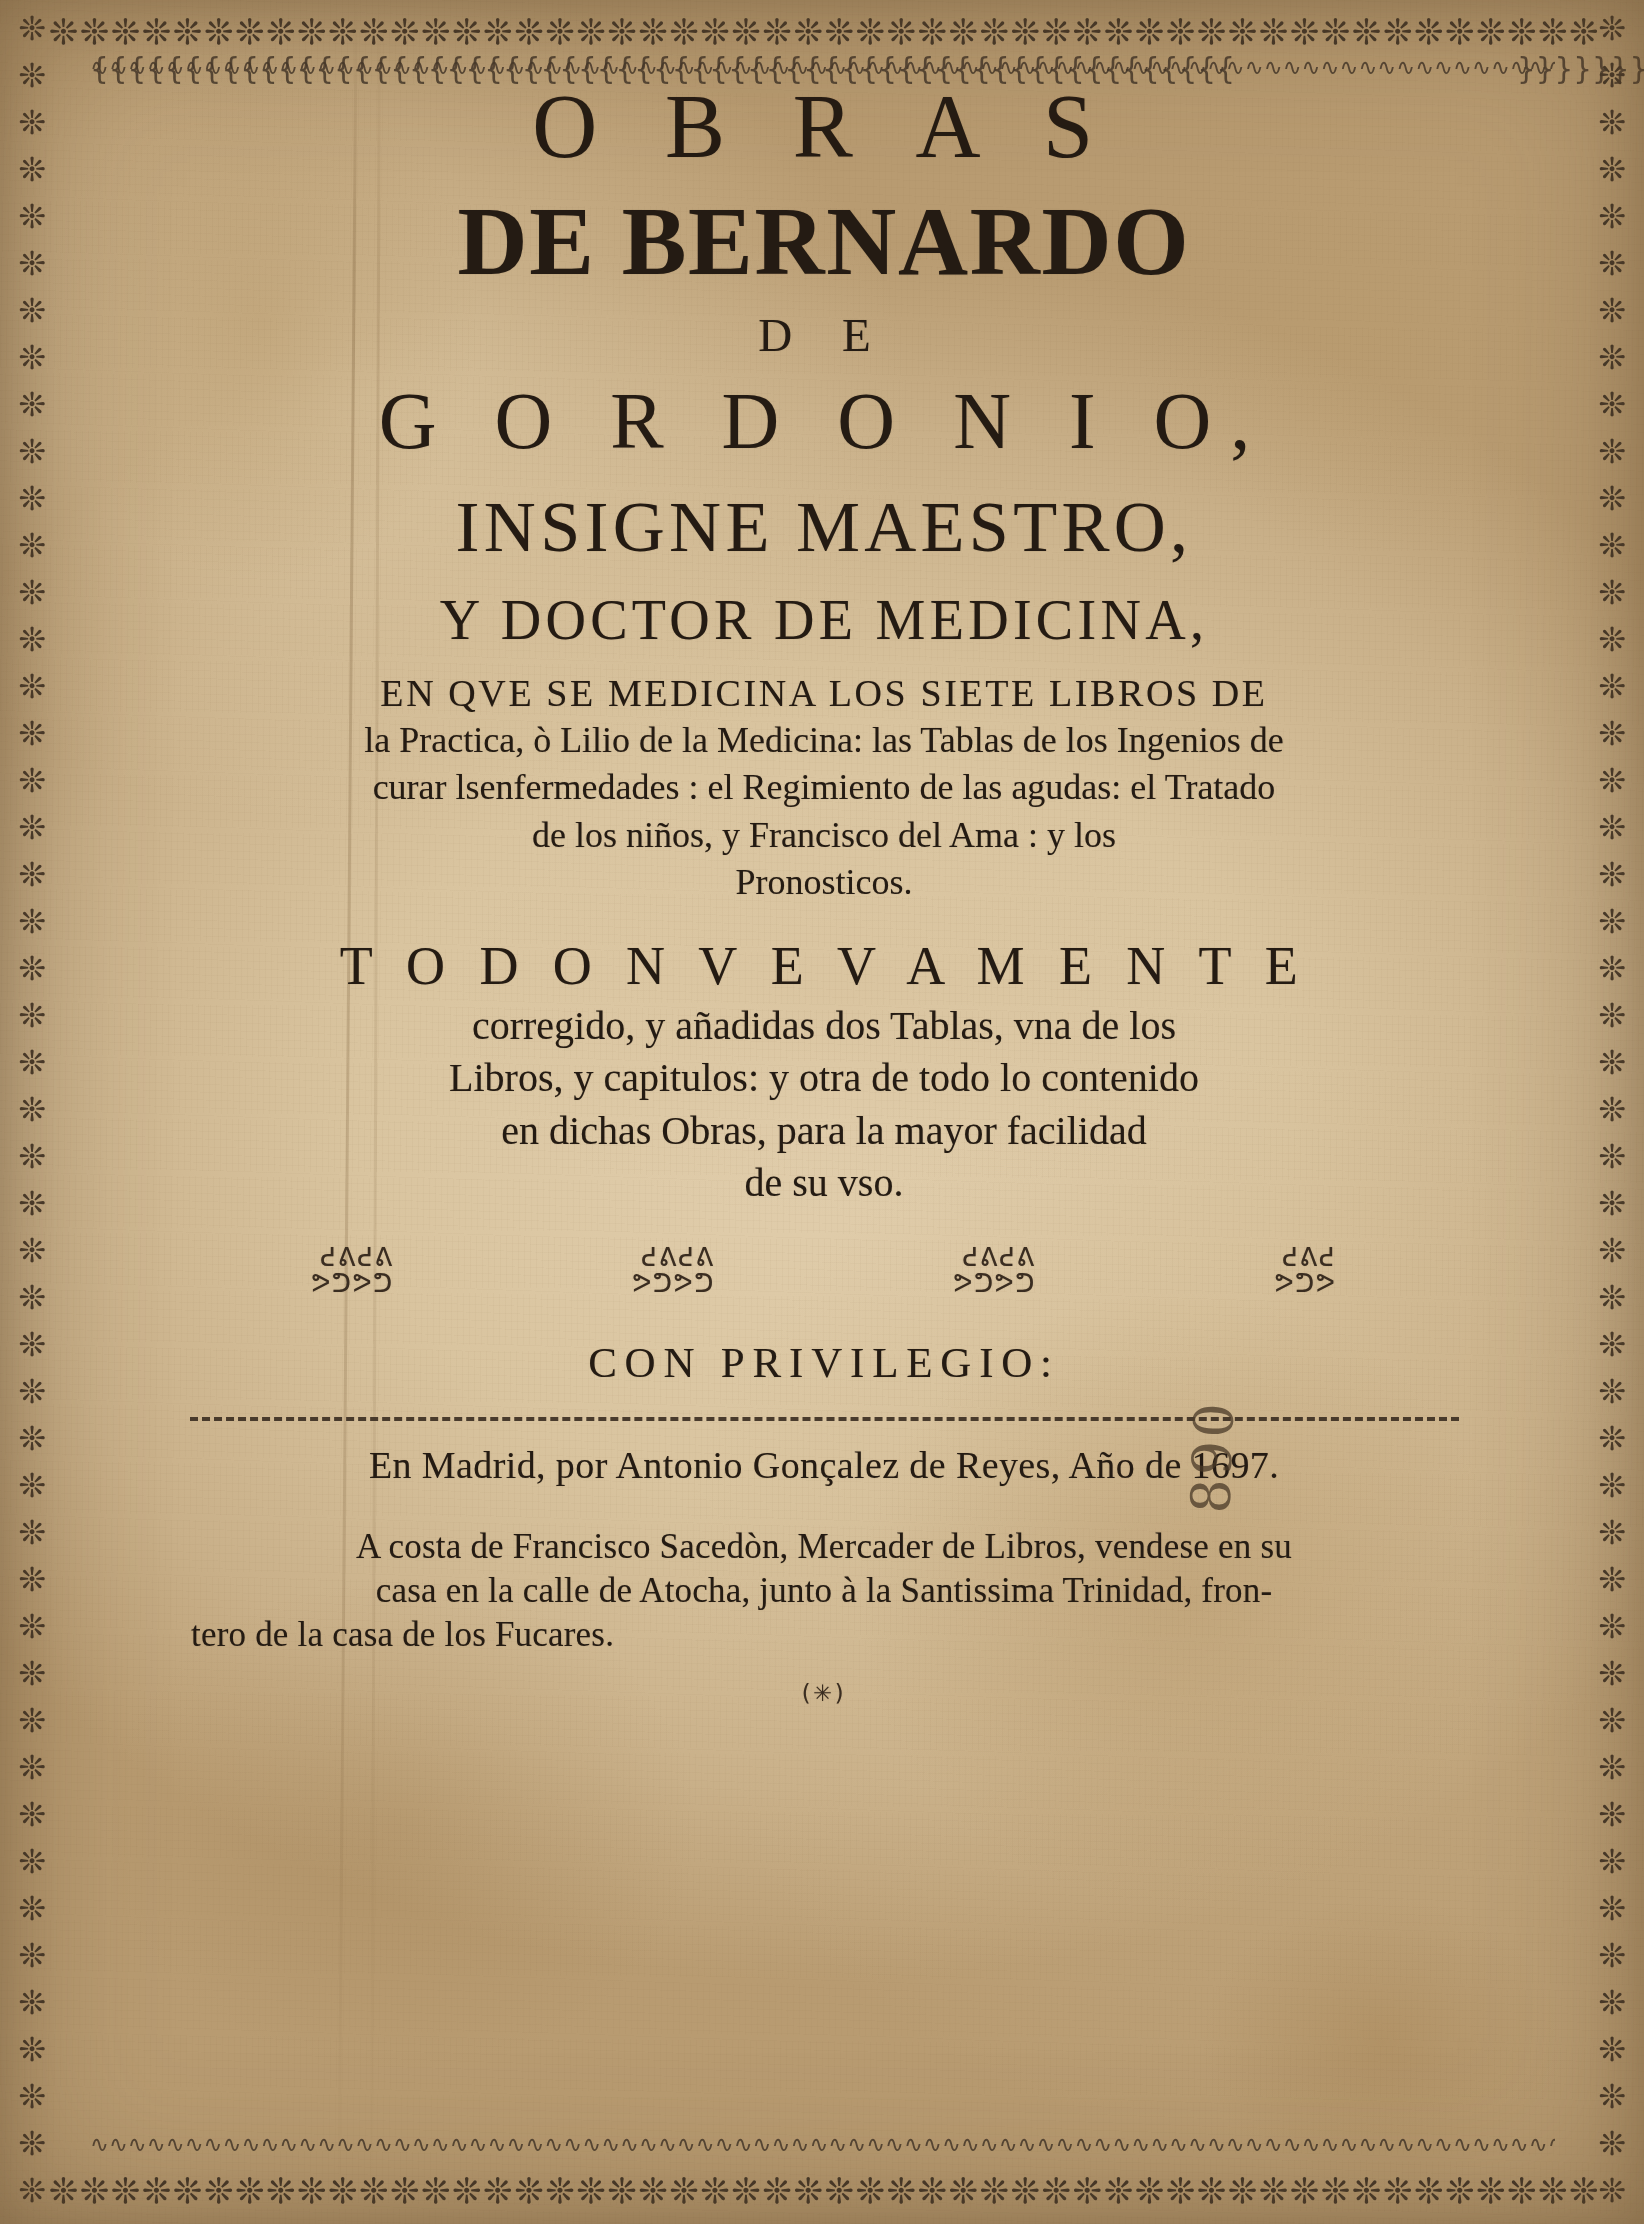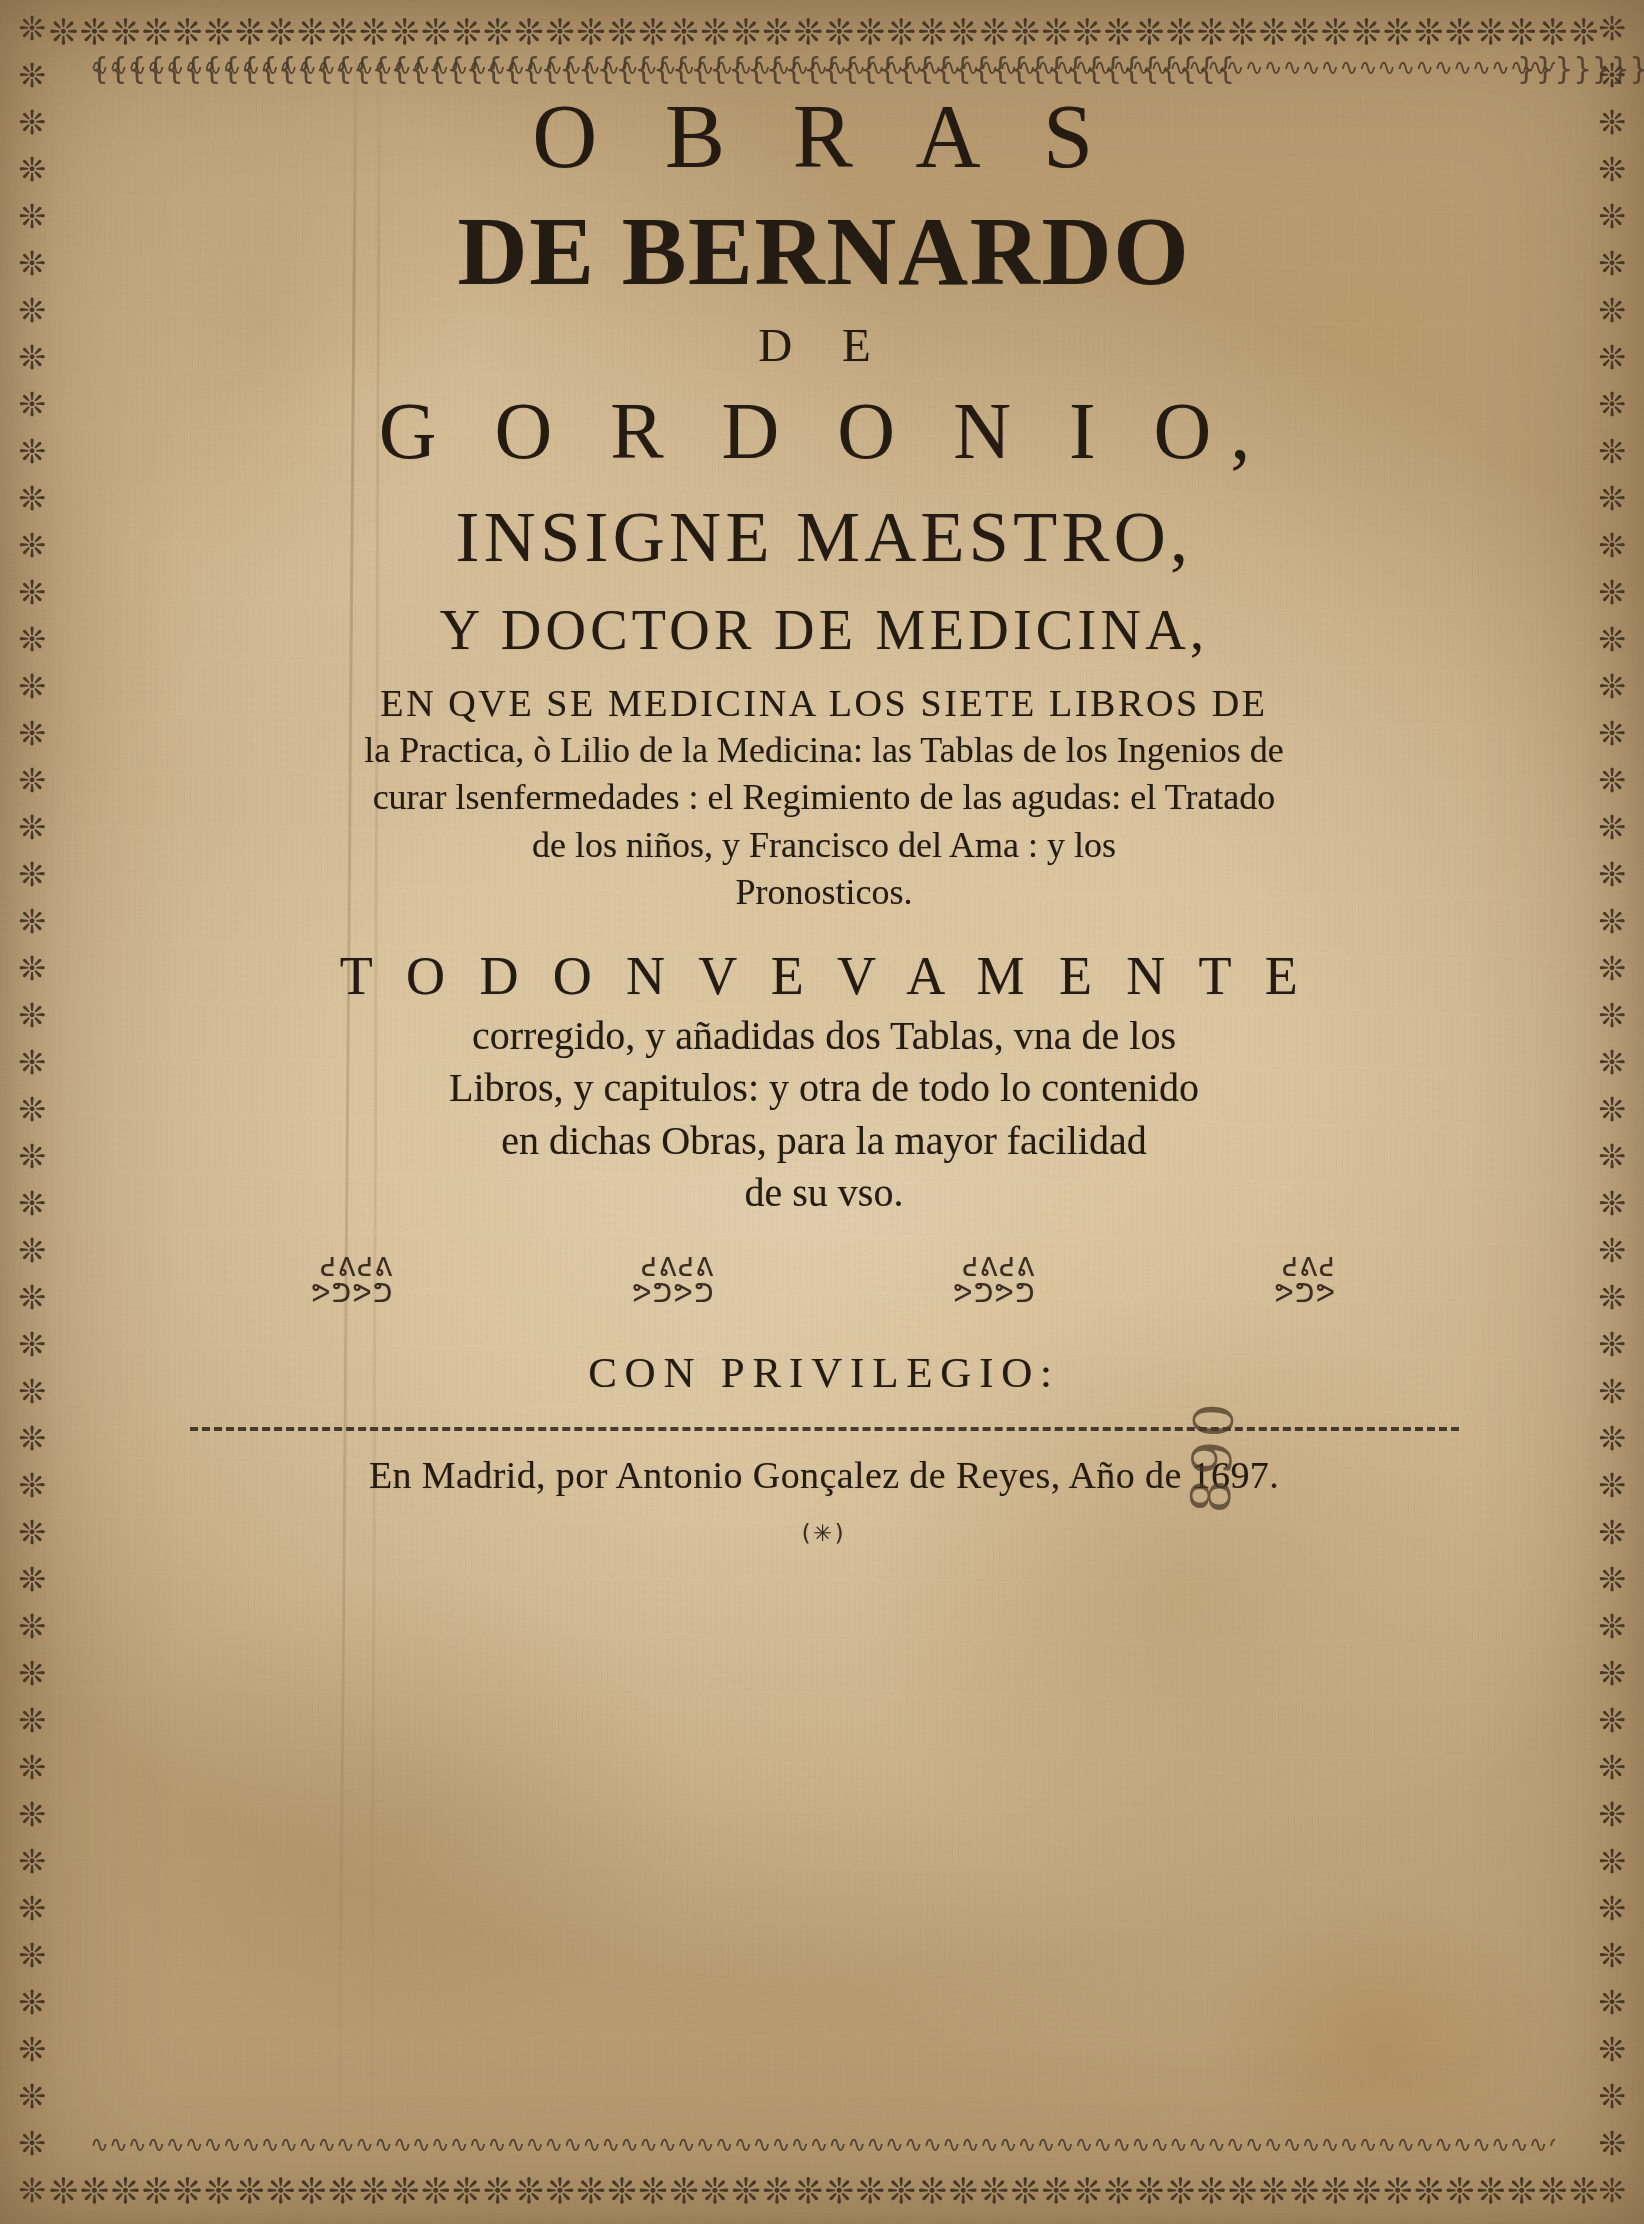--- a/index.html
+++ b/index.html
@@ -129,21 +129,21 @@
     white-space: nowrap;
     overflow: hidden;
   }
   .rule-top { top: 54px; }
   .rule-bottom { top: 2131px; }
 
   
   #textblock {
     position: absolute;
     left: 139px;
-    top: 85px;
+    top: 75px;
     width: 1370px;
     text-align: center;
     color: #241b13;
     text-shadow: 0 0 0.9px rgba(60,42,24,0.35);
   }
 
   .ln { display: block; }
 
   .title-obras {
     font-size: 90px;
@@ -329,20 +329,25 @@
       <div class="fleuron"><span>ᕍᕕᕍᕕ</span><br><span>ᕗᕤᕗᕤ</span></div>
       <div class="fleuron"><span>ᕍᕕᕍ</span><br><span>ᕗᕤᕗ</span></div>
     </div>
 
     <span class="ln privilegio">CON PRIVILEGIO:</span>
 
     <div class="hrule"></div>
 
     <span class="ln imprint">En Madrid, por Antonio Gonçalez de Reyes, Año de 1697.</span>
 
+    <div class="colophon">
+      <span class="ln">A costa de Francisco Sacedòn, Mercader de Libros, vendese en su</span>
+      <span class="ln">casa en la calle de Atocha, junto à la Santissima Trinidad, fron-</span>
+      <span class="ln c3">tero de la casa de los Fucares.</span>
+    </div>
 
     <span class="ln tail-ornament">(✳)</span>
   </div>
 
   <div class="handwritten">890</div>
 
   <div class="vignette"></div>
 </div>
 
 

